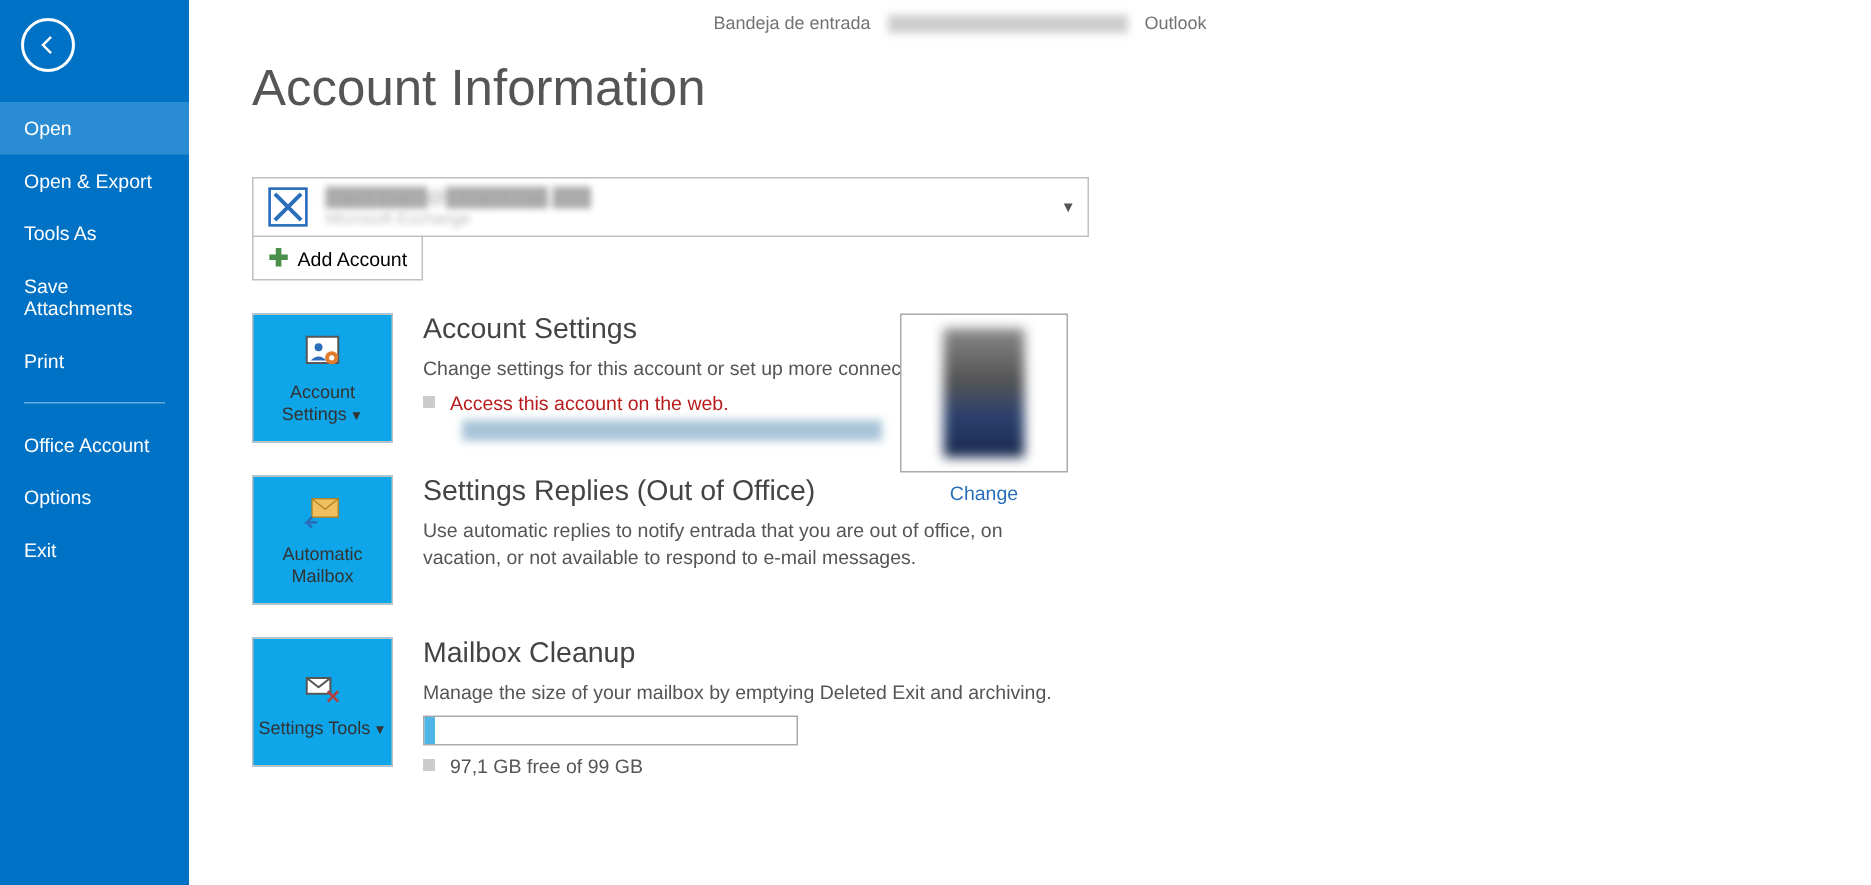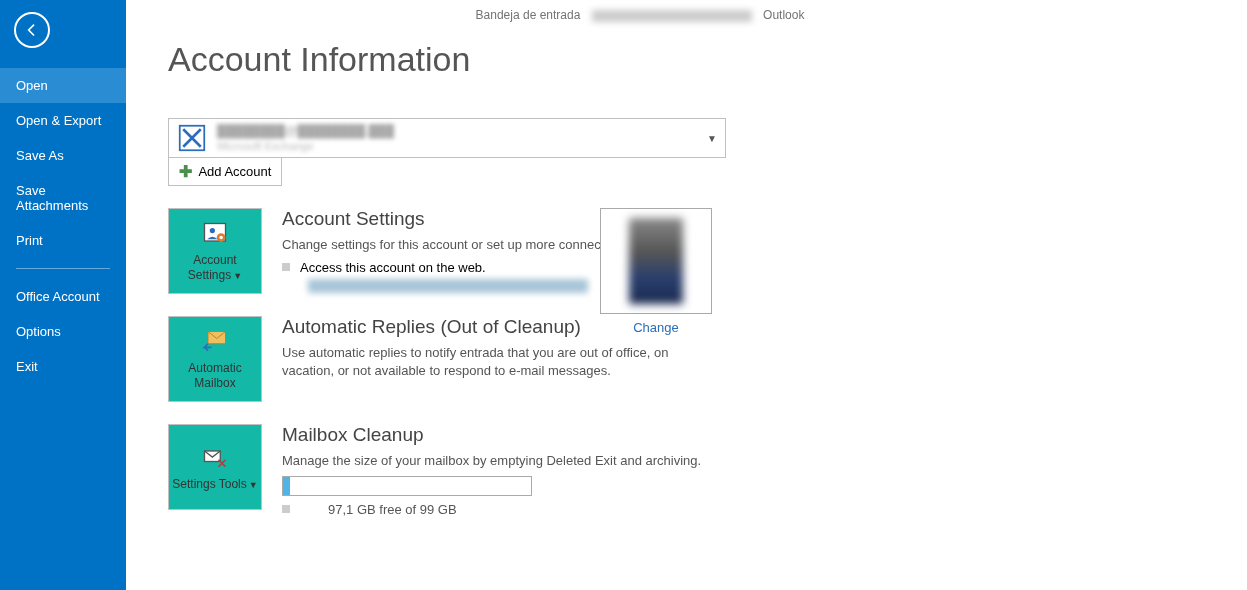--- a/index.html
+++ b/index.html
@@ -24,61 +24,61 @@
   .account-picker .acct-icon svg { width: 28px; height: 28px; }
   .account-picker .acct-text { flex: 1; }
   .account-picker .acct-email { font-size: 12px; color: #aaa; filter: blur(2px); }
   .account-picker .acct-type { font-size: 11px; color: #bbb; filter: blur(2px); margin-top: 2px; }
   .account-picker .chev { font-size: 10px; color: #555; }
   
   .add-account-btn { display: inline-flex; align-items: center; border: 1px solid #c0c0c0; background: #fff; padding: 4px 10px; font-size: 13px; cursor: pointer; margin-top: -1px; }
   .add-account-btn .plus { color: #4a8f4a; font-size: 16px; margin-right: 6px; font-weight: bold; }
   
   .section { display: flex; margin-top: 22px; position: relative; }
-  .section-btn { width: 94px; height: 86px; border: 1px solid #c0c0c0; background: #14b8a6; display: flex; flex-direction: column; align-items: center; justify-content: center; text-align: center; cursor: pointer; font-size: 12px; padding: 0; margin-right: 20px; flex-shrink: 0; }
+  .section-btn { width: 94px; height: 86px; border: 1px solid #c0c0c0; background: #0ea5e9; display: flex; flex-direction: column; align-items: center; justify-content: center; text-align: center; cursor: pointer; font-size: 12px; padding: 0; margin-right: 20px; flex-shrink: 0; }
   .section-btn .btn-icon { height: 30px; display: flex; align-items: center; justify-content: center; margin-bottom: 4px; }
   .section-btn .btn-icon svg { width: 28px; height: 28px; }
   .section-btn .btn-label { line-height: 1.25; }
   .section-btn .dd { font-size: 9px; margin-left: 2px; }
   
   .section-body { flex: 1; max-width: 420px; }
   .section-title { font-size: 19px; color: #444; margin-bottom: 6px; }
   .section-desc { font-size: 13px; color: #555; line-height: 1.35; margin-bottom: 6px; }
-  .link-row { display: flex; align-items: center; margin-top: 4px; font-size: 13px; color: #000000; }
+  .link-row { display: flex; align-items: center; margin-top: 4px; font-size: 13px; color: #b91c1c; }
   .link-row .bullet { width: 8px; height: 8px; background: #ccc; margin-right: 10px; flex-shrink: 0; }
   .webaccess-url { margin-left: 26px; margin-top: 4px; filter: blur(3px); height: 14px; width: 280px; background: #a8c5d8; }
   
   .photo-block { position: absolute; left: 432px; top: 0; text-align: center; }
   .photo-frame { width: 112px; height: 106px; border: 1px solid #aaa; padding: 6px; background: #fff; display: flex; align-items: center; justify-content: center; }
   .photo-frame .photo { width: 54px; height: 86px; background: linear-gradient(180deg,#888 0%,#555 40%,#2a3f6e 70%,#1a2a4e 100%); filter: blur(4px); }
   .change-link { color: #2a6ebb; font-size: 13px; margin-top: 6px; cursor: pointer; display: inline-block; }
   
   .storage-bar { width: 250px; height: 20px; border: 1px solid #aaa; background: #fff; position: relative; margin-top: 6px; }
   .storage-bar .fill { position: absolute; left: 0; top: 0; bottom: 0; width: 3%; background: #4fb4e6; }
-  .storage-text { display: flex; align-items: center; margin-top: 6px; font-size: 13px; color: #555; gap: 28px; }
+  .storage-text { display: flex; align-items: center; margin-top: 6px; font-size: 13px; color: #555; }
   .storage-text .bullet { width: 8px; height: 8px; background: #ccc; margin-right: 10px; }
 </style>
 </head>
 <body>
 
 <div class="titlebar">
   <span>Bandeja de entrada</span>
   <span class="blurred"></span>
   <span>Outlook</span>
 </div>
 
 <div class="sidebar">
   <div class="back-btn">
     <svg viewBox="0 0 24 24">
         <path d="M14 4l-8 8 8 8 1.5-1.5L9 12l6.5-6.5z"></path>
       </svg>
   </div>
   <div class="side-item active">Open</div>
   <div class="side-item">Open &amp; Export</div>
-  <div class="side-item">Save As</div>
+  <div class="side-item">Tools As</div>
   <div class="side-item">Save Attachments</div>
   <div class="side-item">Print</div>
   <div class="side-divider"></div>
   <div class="side-item">Office Account</div>
   <div class="side-item">Options</div>
   <div class="side-item">Exit</div>
 </div>
 
 <div class="main">
   <div class="page-title">Account Information</div>
@@ -139,21 +139,21 @@
       <div class="btn-icon">
         <svg viewBox="0 0 32 32">
             <rect x="8" y="4" width="20" height="14" fill="#f0c060" stroke="#b08020" stroke-width="1"></rect>
             <path d="M8 4 L18 12 L28 4" stroke="#b08020" stroke-width="1" fill="none"></path>
             <path d="M12 22 L4 22 L8 18 M4 22 L8 26" stroke="#2a6ebb" stroke-width="2" fill="none"></path>
           </svg>
       </div>
       <div class="btn-label">Automatic Mailbox</div>
     </div>
     <div class="section-body">
-      <div class="section-title">Automatic Replies (Out of Cleanup)</div>
+      <div class="section-title">Settings Replies (Out of Office)</div>
       <div class="section-desc">Use automatic replies to notify entrada that you are out of office, on vacation, or not available to respond to e-mail messages.</div>
     </div>
   </div>
 
   
   <div class="section">
     <div class="section-btn">
       <div class="btn-icon">
         <svg viewBox="0 0 32 32">
             <rect x="4" y="8" width="18" height="12" fill="#fff" stroke="#555" stroke-width="1.5"></rect>

